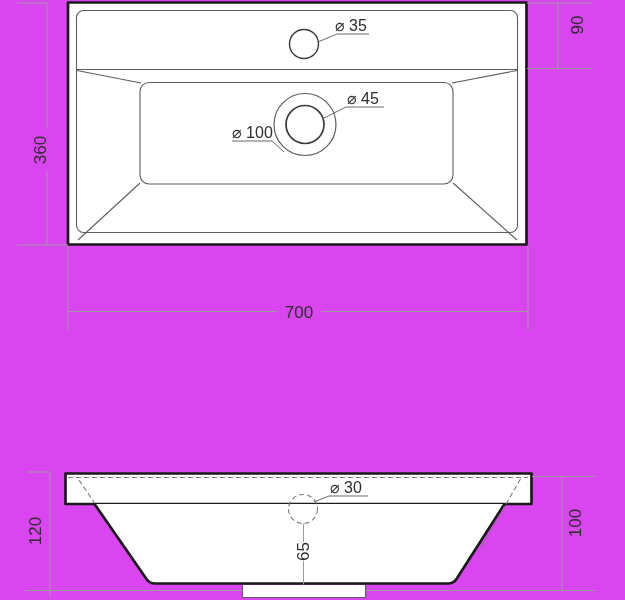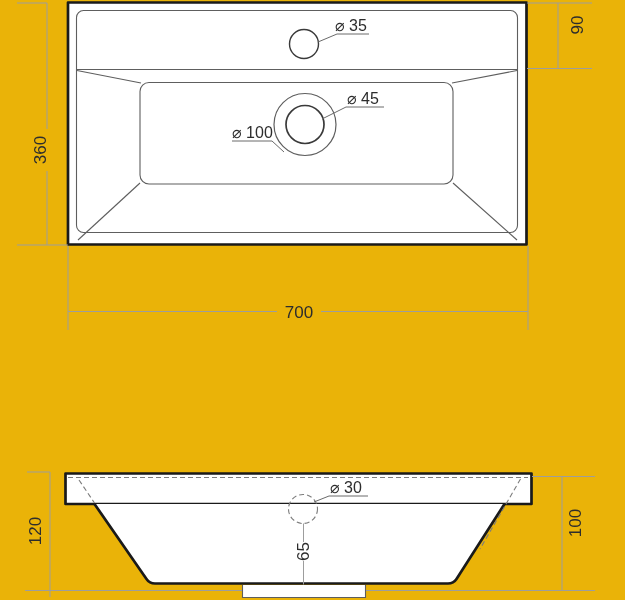--- a/index.html
+++ b/index.html
@@ -1,16 +1,16 @@
 <!DOCTYPE html>
 <html><head>
 <meta charset="utf-8">
 <style>
   html,body { margin:0; padding:0; background:#ffffff; }
-  .stage { position:relative; width:625px; height:600px; background:#eab308; overflow:hidden; }
+  .stage { position:relative; width:625px; height:600px; background:#d946ef; overflow:hidden; }
   svg { display:block; }
   .thickf { stroke:#1a1a1a; stroke-width:2.7; fill:#ffffff; stroke-linejoin:round; }
   .thin   { stroke:#5e5e5e; stroke-width:1.1; fill:none; }
   .thinf  { stroke:#5e5e5e; stroke-width:1.1; fill:#ffffff; }
   .med    { stroke:#3a3a3a; fill:none; }
   .dim    { stroke:#9d9d9d; stroke-width:1; fill:none; }
   .lead   { stroke:#6a6a6a; stroke-width:1; fill:none; }
   .dash   { stroke:#7c7c7c; stroke-width:1.1; fill:none; stroke-dasharray:5 3; }
   text { font-family:"Liberation Sans", sans-serif; font-size:17px; fill:#2d2d2d; }
   .lbl { font-size:16px; }

